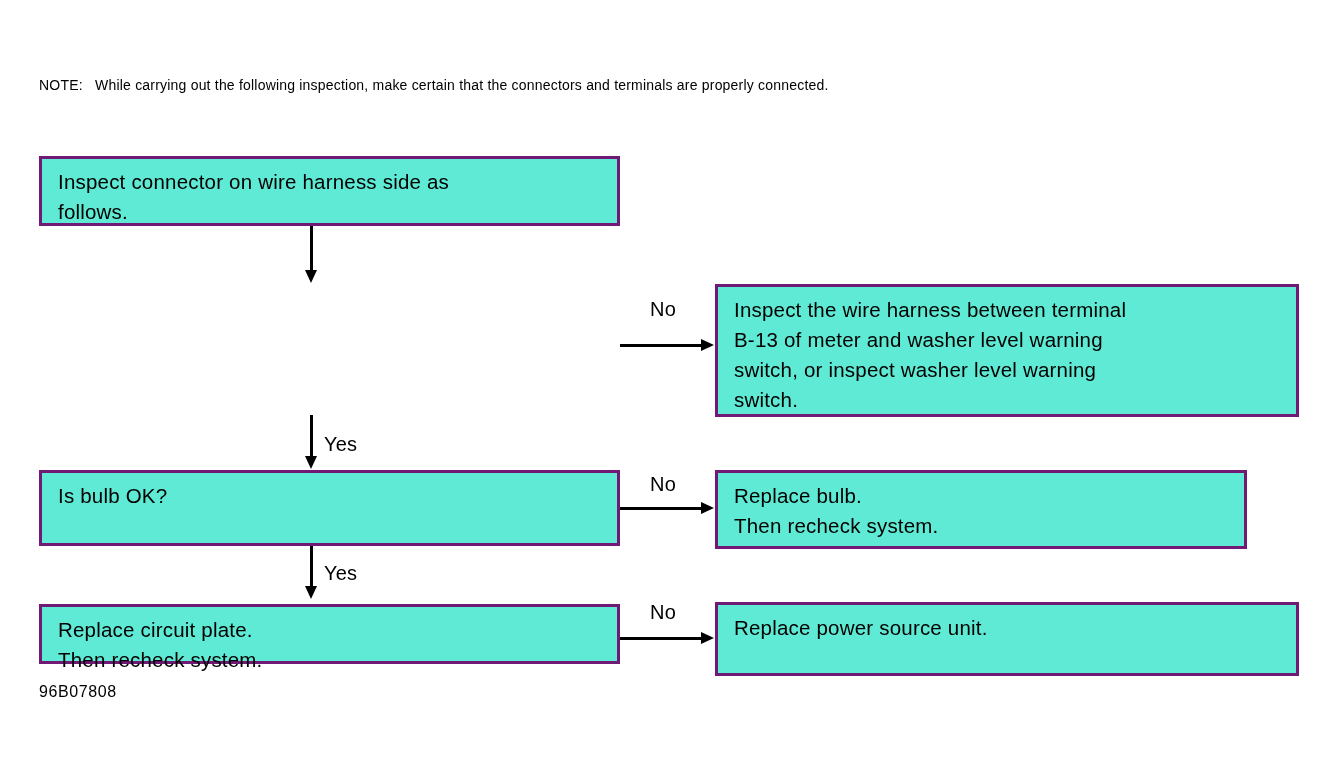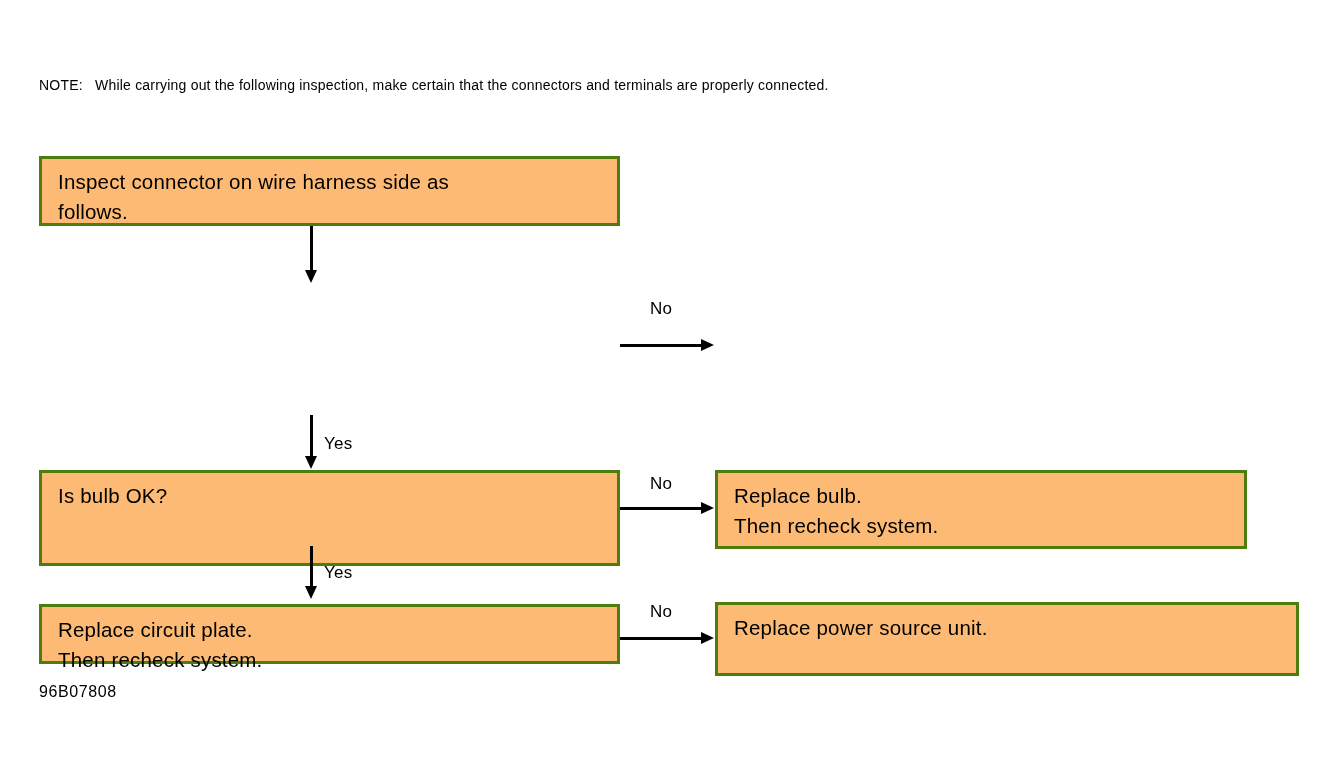--- a/index.html
+++ b/index.html
@@ -31,22 +31,22 @@
     white-space: pre-wrap;
   }
   .note .note-label {
     white-space: pre;
   }
 
   
   .box {
     position: absolute;
     box-sizing: border-box;
-    border: 3px solid #4d7c0f;
-    background: #fdba74;
+    border: 3px solid #701a75;
+    background: #5eead4;
   }
   .box .box-text {
     position: absolute;
     left: 16px;
     top: 8px;
     right: 8px;
     font-size: 20.5px;
     line-height: 30px;
     letter-spacing: 0.2px;
     white-space: pre-line;
@@ -77,21 +77,21 @@
     position: absolute;
     width: 0;
     height: 0;
     border-top: 6px solid transparent;
     border-bottom: 6px solid transparent;
     border-left: 13px solid #000000;
   }
 
   .edge-label {
     position: absolute;
-    font-size: 17px;
+    font-size: 20px;
     line-height: 22px;
     letter-spacing: 0.2px;
     white-space: nowrap;
   }
 
   
   .figure-code {
     position: absolute;
     left: 39px;
     top: 683px;
@@ -109,30 +109,36 @@
 
   <div class="box" style="left:39px; top:156px; width:581px; height:70px;">
     <div class="box-text">Inspect connector on wire harness side as
 follows.</div>
   </div>
 
   <div class="vline" style="left:310px; top:226px; height:46px;"></div>
   <div class="arrow-down" style="left:305px; top:270px;"></div>
 
 
+  <div class="box" style="left:715px; top:284px; width:584px; height:133px;">
+    <div class="box-text">Inspect the wire harness between terminal
+B-13 of meter and washer level warning
+switch, or inspect washer level warning
+switch.</div>
+  </div>
 
   <div class="hline" style="left:620px; top:344px; width:85px;"></div>
   <div class="arrow-right" style="left:701px; top:339px;"></div>
   <div class="edge-label" style="left:650px; top:298px;">No</div>
 
   <div class="vline" style="left:310px; top:415px; height:43px;"></div>
   <div class="arrow-down" style="left:305px; top:456px;"></div>
   <div class="edge-label" style="left:324px; top:433px;">Yes</div>
 
-  <div class="box" style="left:39px; top:470px; width:581px; height:96px;">
+  <div class="box" style="left:39px; top:470px; width:581px; height:76px;">
     <div class="box-text">Is bulb OK?</div>
   </div>
 
   <div class="box" style="left:715px; top:470px; width:532px; height:79px;">
     <div class="box-text">Replace bulb.
 Then recheck system.</div>
   </div>
 
   <div class="hline" style="left:620px; top:507px; width:85px;"></div>
   <div class="arrow-right" style="left:701px; top:502px;"></div>

